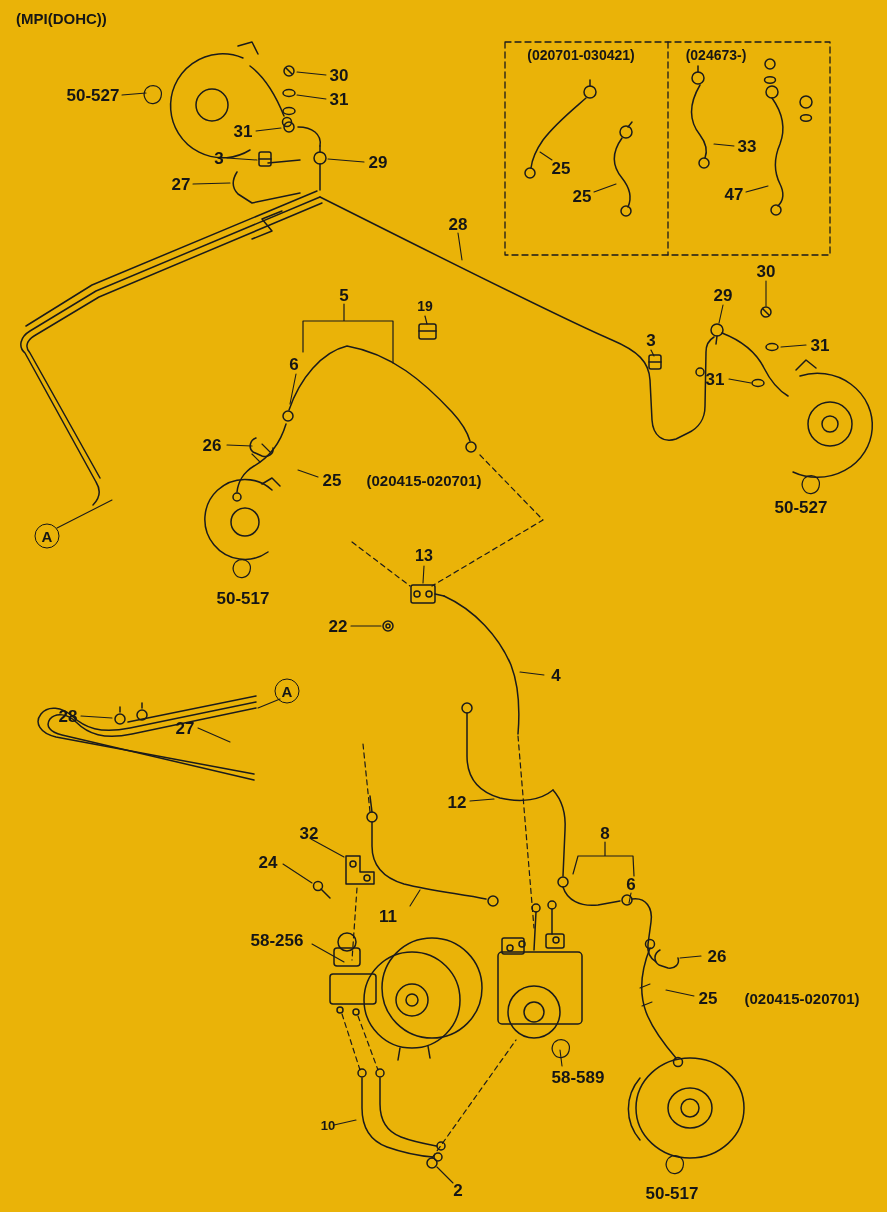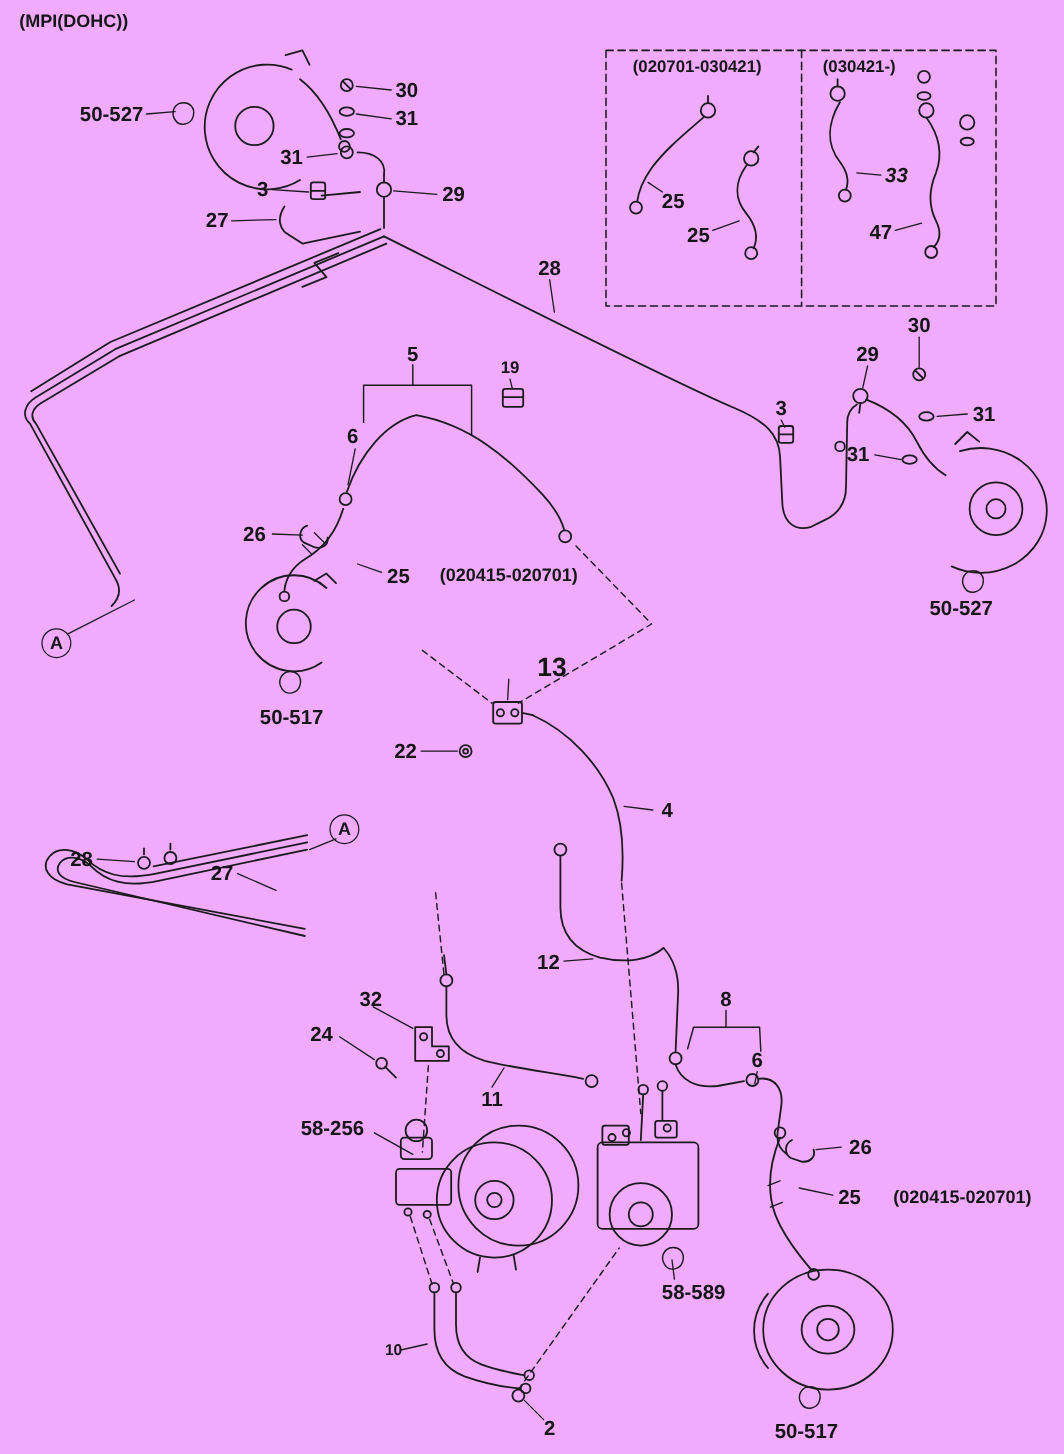--- a/index.html
+++ b/index.html
@@ -1,17 +1,17 @@
 <!DOCTYPE html>
 <html><head>
 <meta charset="utf-8">
 <style>
   html,body { margin:0; padding:0; background:#ffffff; }
   .stage {
-    position:relative; width:887px; height:1212px; background:#f0abfc;
+    position:relative; width:887px; height:1212px; background:#eab308;
     overflow:hidden; font-family:"Liberation Sans", sans-serif;
   }
   .stage svg { position:absolute; left:0; top:0; }
   .lbl {
     position:absolute; transform:translate(-50%,-50%);
     font-weight:700; color:#161616; white-space:nowrap; line-height:1;
   }
   .lbl.anchor-left { transform:translate(0,-50%); }
   .lbl.circled {
     border:1.7px solid #161616; border-radius:50%;
@@ -283,51 +283,51 @@
   <div id="label-layer">
       <div class="lbl" style="left: 93px; top: 95px; font-size: 17px;">50-527</div>
       <div class="lbl" style="left: 339px; top: 75px; font-size: 17px;">30</div>
       <div class="lbl" style="left: 339px; top: 99px; font-size: 17px;">31</div>
       <div class="lbl" style="left: 243px; top: 131px; font-size: 17px;">31</div>
       <div class="lbl" style="left: 219px; top: 158px; font-size: 17px;">3</div>
       <div class="lbl" style="left: 378px; top: 162px; font-size: 17px;">29</div>
       <div class="lbl" style="left: 181px; top: 184px; font-size: 17px;">27</div>
       <div class="lbl" style="left: 458px; top: 224px; font-size: 17px;">28</div>
       <div class="lbl" style="left: 581px; top: 55px; font-size: 14px;">(020701-030421)</div>
-      <div class="lbl" style="left: 716px; top: 55px; font-size: 14px;">(030421-)</div>
+      <div class="lbl" style="left: 716px; top: 55px; font-size: 14px;">(024673-)</div>
       <div class="lbl" style="left: 561px; top: 168px; font-size: 17px;">25</div>
       <div class="lbl" style="left: 582px; top: 196px; font-size: 17px;">25</div>
-      <div class="lbl" style="left: 747px; top: 146px; font-size: 17px; font-style: italic;">33</div>
+      <div class="lbl" style="left: 747px; top: 146px; font-size: 17px;">33</div>
       <div class="lbl" style="left: 734px; top: 194px; font-size: 17px;">47</div>
       <div class="lbl" style="left: 766px; top: 271px; font-size: 17px;">30</div>
       <div class="lbl" style="left: 723px; top: 295px; font-size: 17px;">29</div>
       <div class="lbl" style="left: 344px; top: 295px; font-size: 17px;">5</div>
       <div class="lbl" style="left: 425px; top: 306px; font-size: 14px;">19</div>
       <div class="lbl" style="left: 651px; top: 340px; font-size: 17px;">3</div>
       <div class="lbl" style="left: 820px; top: 345px; font-size: 17px;">31</div>
       <div class="lbl" style="left: 294px; top: 364px; font-size: 17px;">6</div>
       <div class="lbl" style="left: 715px; top: 379px; font-size: 17px;">31</div>
       <div class="lbl" style="left: 212px; top: 445px; font-size: 17px;">26</div>
       <div class="lbl" style="left: 332px; top: 480px; font-size: 17px;">25</div>
       <div class="lbl" style="left: 424px; top: 480px; font-size: 15px;">(020415-020701)</div>
       <div class="lbl" style="left: 801px; top: 507px; font-size: 17px;">50-527</div>
       <div class="lbl circled" style="left: 47px; top: 536px; font-size: 15px;">A</div>
       <div class="lbl" style="left: 243px; top: 598px; font-size: 17px;">50-517</div>
-      <div class="lbl" style="left: 424px; top: 556px; font-size: 22px; margin-left: 36px;">13</div>
+      <div class="lbl" style="left: 424px; top: 556px; font-size: 16px;">13</div>
       <div class="lbl" style="left: 338px; top: 626px; font-size: 17px;">22</div>
       <div class="lbl" style="left: 556px; top: 675px; font-size: 17px;">4</div>
       <div class="lbl circled" style="left: 287px; top: 691px; font-size: 15px;">A</div>
       <div class="lbl" style="left: 68px; top: 716px; font-size: 17px;">28</div>
       <div class="lbl" style="left: 185px; top: 728px; font-size: 17px;">27</div>
       <div class="lbl" style="left: 457px; top: 802px; font-size: 17px;">12</div>
       <div class="lbl" style="left: 297px; top: 833px; font-size: 17px; margin-left: 12px;">32</div>
       <div class="lbl" style="left: 605px; top: 833px; font-size: 17px;">8</div>
       <div class="lbl" style="left: 268px; top: 862px; font-size: 17px;">24</div>
       <div class="lbl" style="left: 631px; top: 884px; font-size: 17px;">6</div>
-      <div class="lbl" style="left: 410px; top: 916px; font-size: 17px;">11</div>
+      <div class="lbl" style="left: 388px; top: 916px; font-size: 17px;">11</div>
       <div class="lbl" style="left: 277px; top: 940px; font-size: 17px;">58-256</div>
       <div class="lbl" style="left: 717px; top: 956px; font-size: 17px;">26</div>
       <div class="lbl" style="left: 708px; top: 998px; font-size: 17px;">25</div>
       <div class="lbl" style="left: 802px; top: 998px; font-size: 15px;">(020415-020701)</div>
       <div class="lbl" style="left: 562px; top: 1077px; font-size: 17px; padding-left: 32px;">58-589</div>
       <div class="lbl" style="left: 328px; top: 1125px; font-size: 13px;">10</div>
       <div class="lbl" style="left: 458px; top: 1190px; font-size: 17px;">2</div>
       <div class="lbl" style="left: 672px; top: 1193px; font-size: 17px;">50-517</div>
     </div>
 

